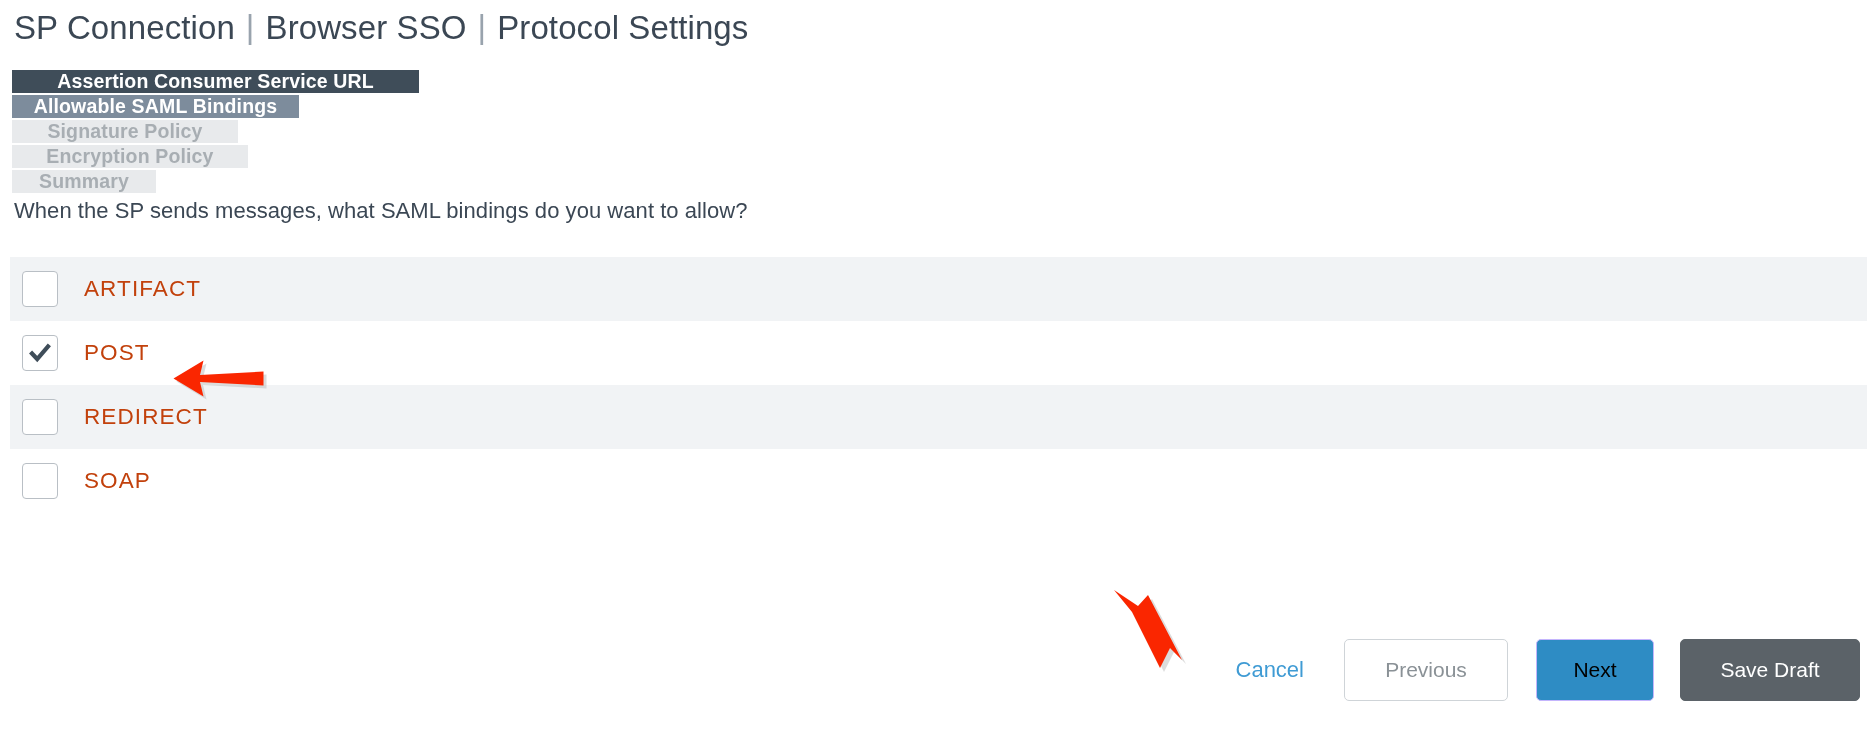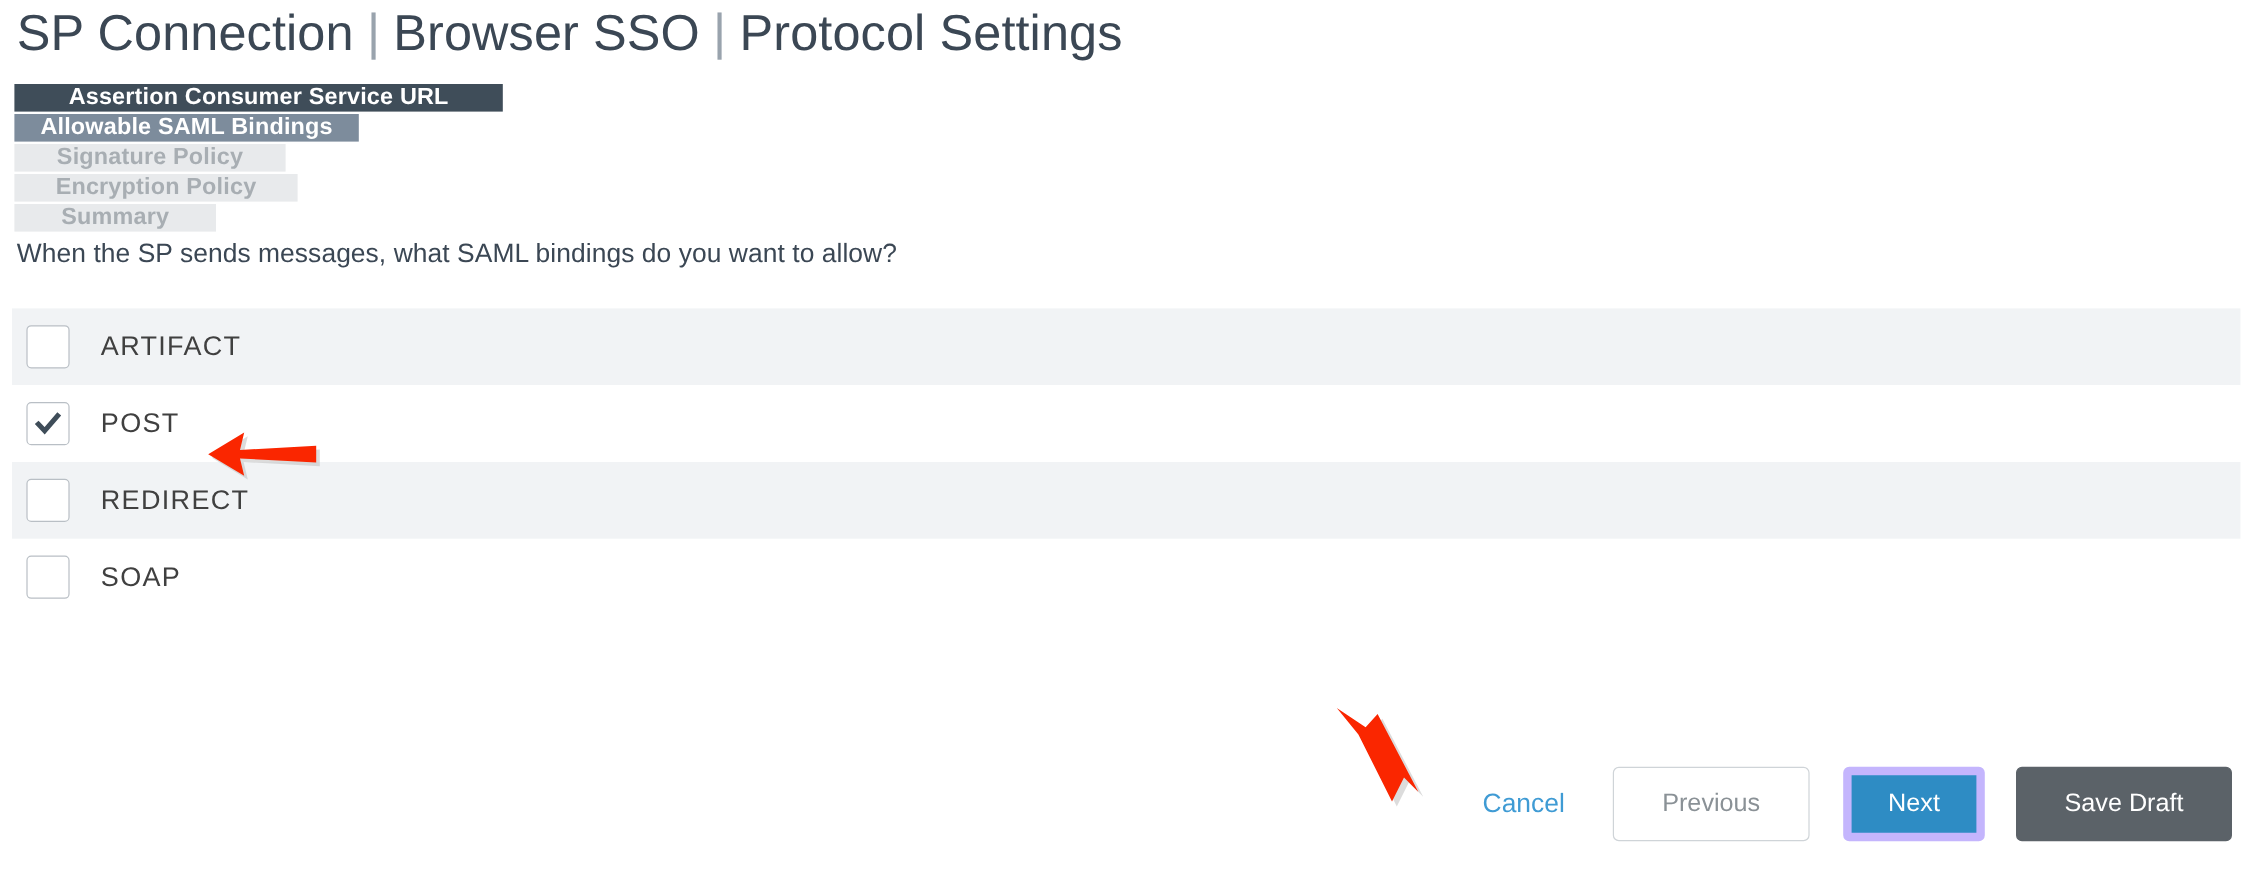--- a/index.html
+++ b/index.html
@@ -18,21 +18,21 @@
   }
 
   
   #page-header {
     position: absolute;
     left: 14px;
     top: 6px;
     height: 44px;
     display: flex;
     align-items: center;
-    font-size: 42px;
+    font-size: 33px;
     color: #3b4754;
     letter-spacing: 0.1px;
     white-space: nowrap;
   }
   #page-header .crumb { color: #3b4754; }
   #page-header .crumb-sep {
     color: #99a3ad;
     margin: 0 11px;
     font-weight: 300;
     position: relative;
@@ -118,21 +118,21 @@
     left: 0; top: 0; right: 0; bottom: 0;
     display: none;
     align-items: center;
     justify-content: center;
   }
   .checkbox.checked .tick { display: flex; }
 
   .binding-label {
     margin-left: 26px;
     font-size: 22.5px;
-    color: #404040;
+    color: #c2410c;
     letter-spacing: 1.1px;
     white-space: nowrap;
     user-select: none;
     text-align: right;
   }
 
   
   #action-bar {
     position: absolute;
     right: 12px;
@@ -166,22 +166,22 @@
   }
   #previous-button {
     background: #ffffff;
     border: 1px solid #cfd4d8;
     color: #8a9196;
     width: 164px;
     margin-right: 28px;
   }
   #next-button {
     background: #2e8cc4;
-    border: 7px solid #c4b5fd;
-    color: #ffffff;
+    border: 1px solid #c4b5fd;
+    color: #000000;
     width: 118px;
     margin-right: 26px;
   }
   #save-draft-button {
     background: #5b6268;
     border: 1px solid #5b6268;
     color: #ffffff;
     width: 180px;
   }
 
@@ -210,21 +210,21 @@
   </div>
   <div class="tab active" style="width:287px">
     <span>Allowable SAML Bindings</span>
   </div>
   <div class="tab pending" style="width:226px">
     <span>Signature Policy</span>
   </div>
   <div class="tab pending" style="width:236px">
     <span>Encryption Policy</span>
   </div>
-  <div class="tab pending" style="width:168px">
+  <div class="tab pending" style="width:144px">
     <span>Summary</span>
   </div>
 </div>
 
 <div id="question-prompt">When the SP sends messages, what SAML bindings do you want to allow?</div>
 
 <div id="binding-list">
 
   <div class="binding-row striped">
     <div class="checkbox">

